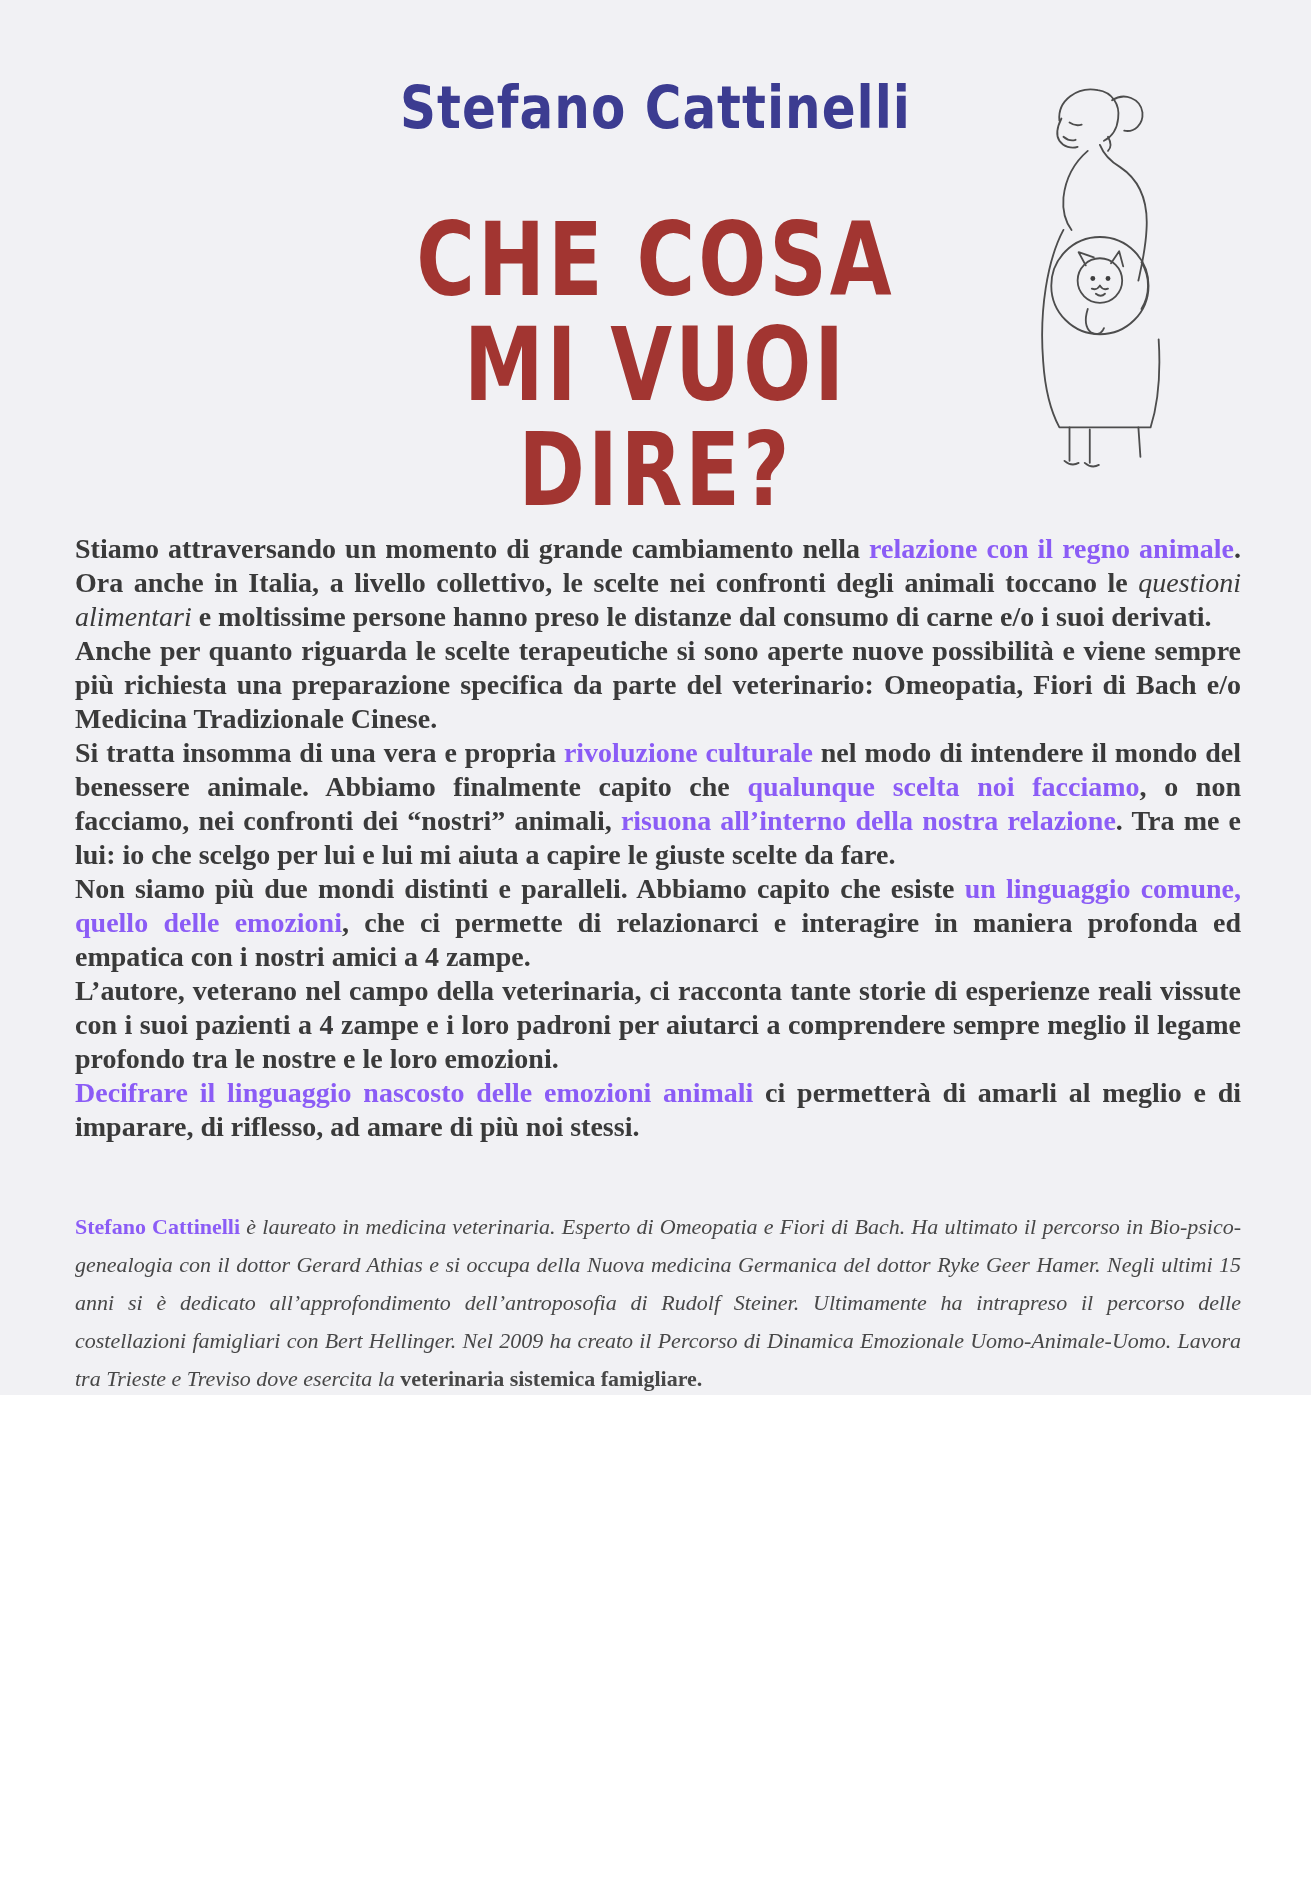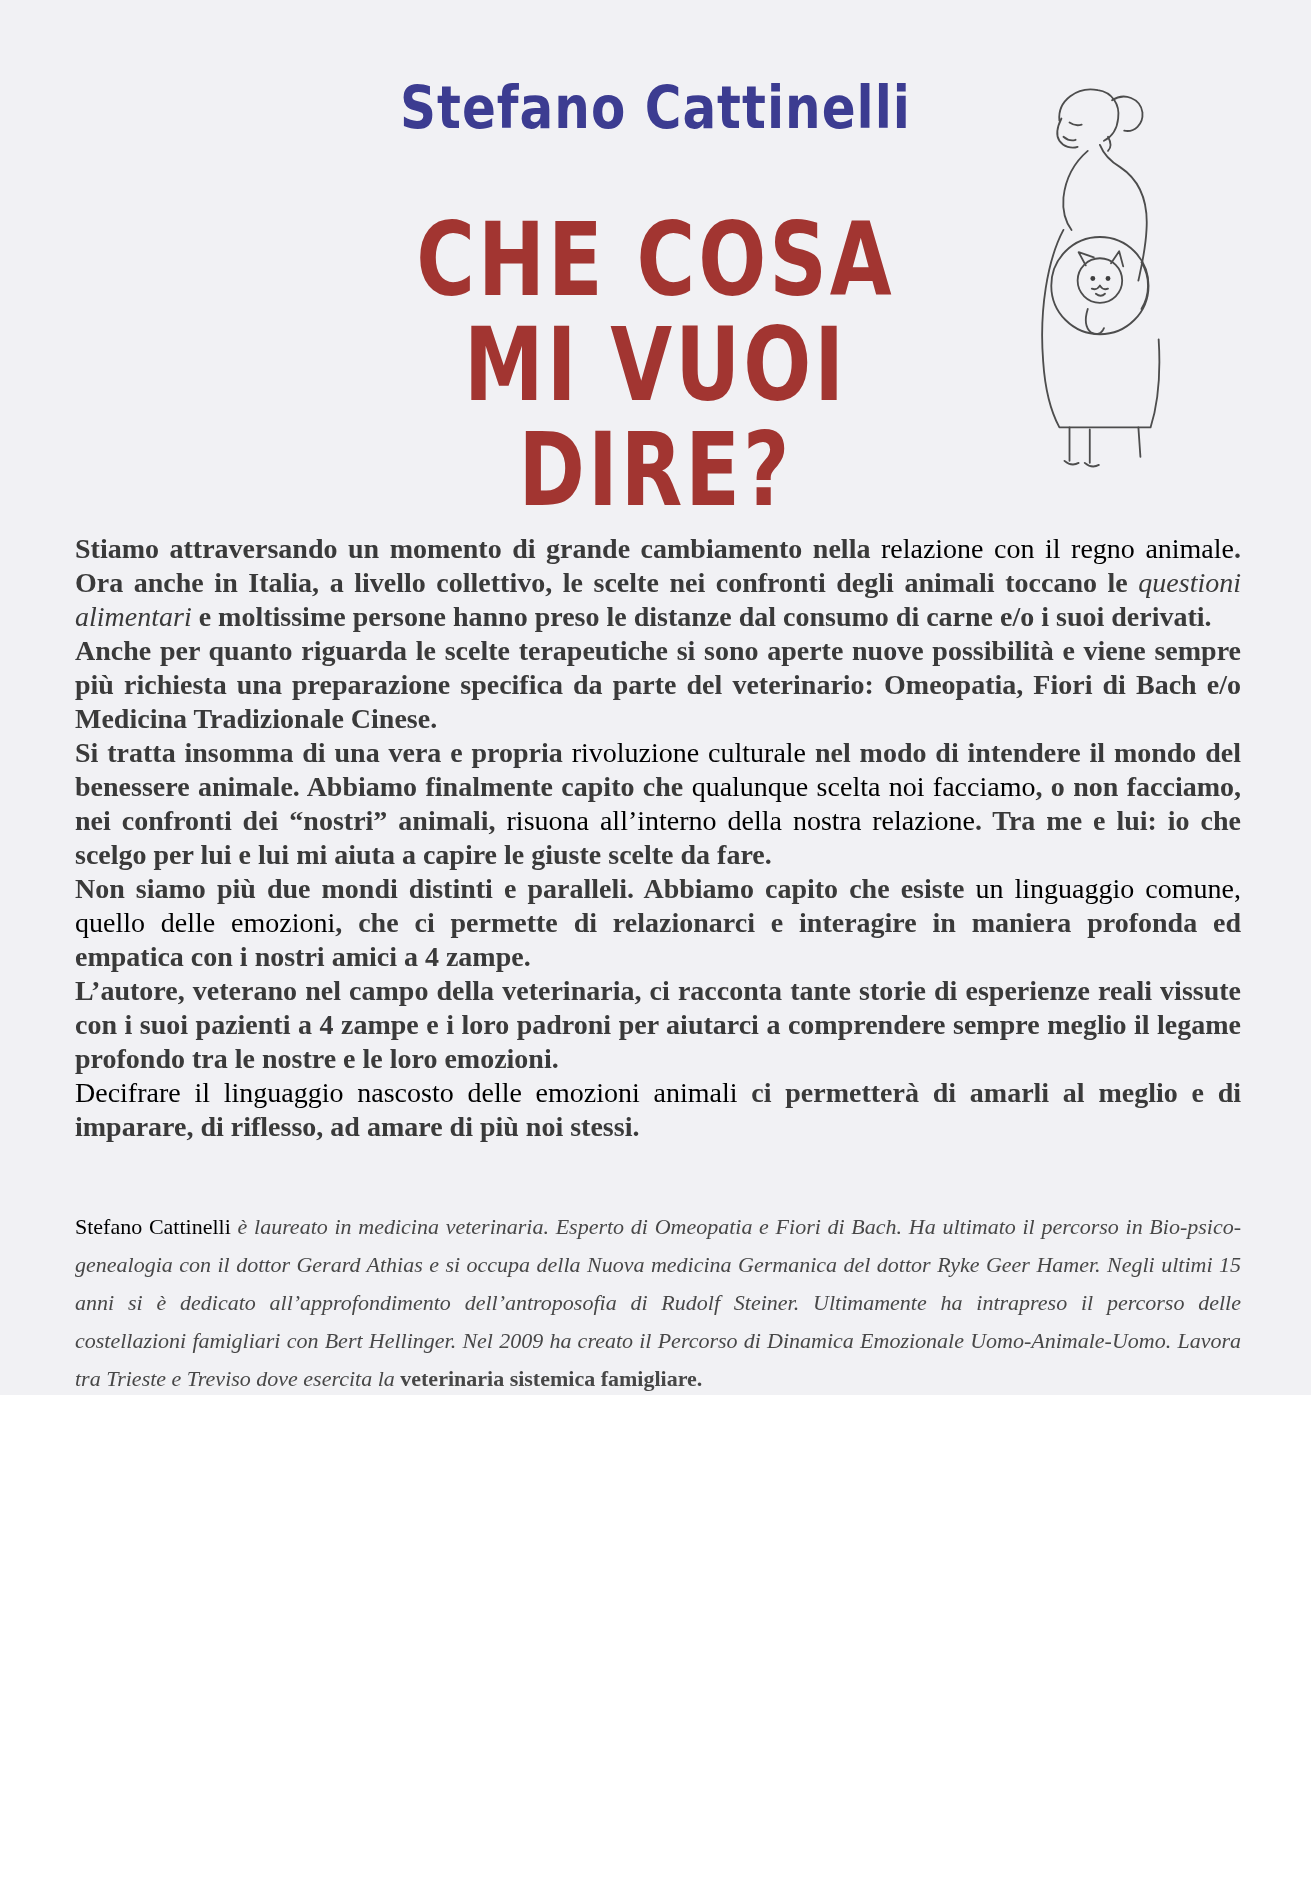--- a/index.html
+++ b/index.html
@@ -29,21 +29,21 @@
   .synopsis{
     position:absolute;top:532px;left:75px;width:1166px;
     font-size:28px;line-height:34px;color:#3a3a3a;
   }
   .bio{
     position:absolute;top:1208px;left:75px;width:1166px;
     font-size:22px;line-height:38px;color:#474747;
   }
   .rich-p{margin:0;text-align:justify;}
   .seg-r{font-style:normal;font-weight:bold;}
-  .seg-b{font-weight:normal;color:#000000;}
+  .seg-b{font-weight:bold;color:#8b5cf6;}
   .seg-i{font-style:italic;}
   .website{
     position:absolute;top:1648px;left:95px;
     font-family:"DejaVu Sans", sans-serif;
     font-weight:bold;font-size:38px;letter-spacing:0.5px;
     color:#32308c;
   }
   .isbn-block{
     position:absolute;top:1652px;left:985px;width:250px;
     text-align:center;

